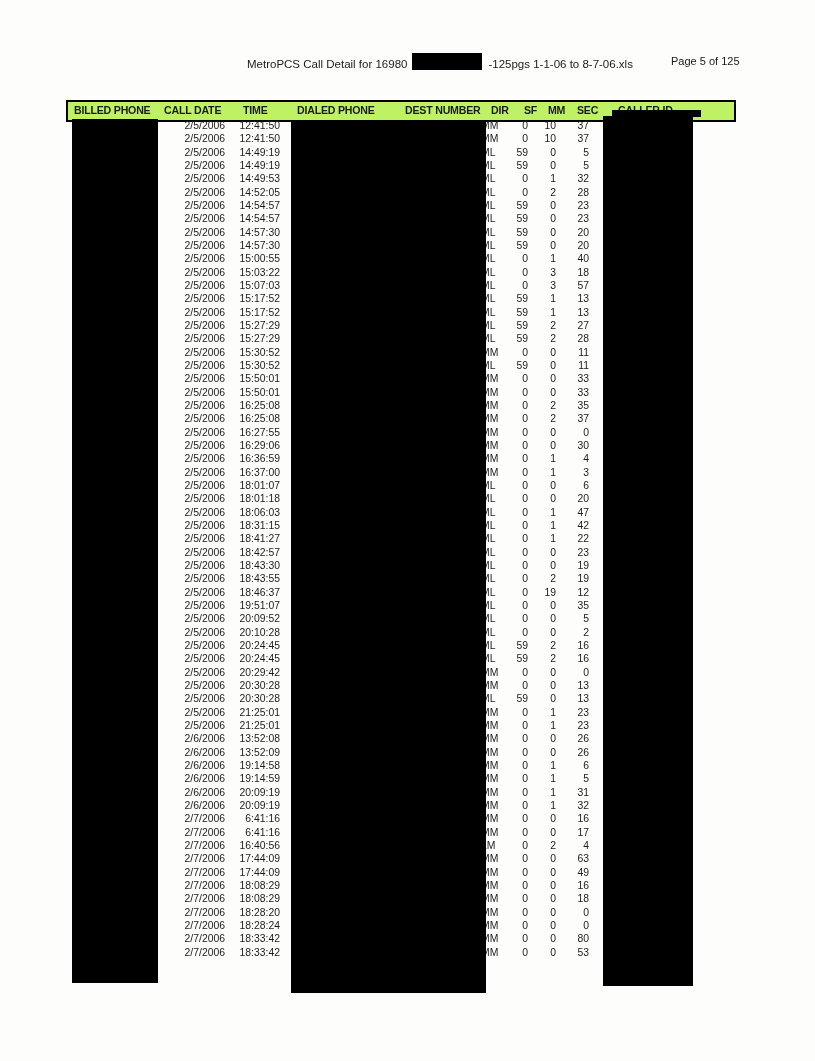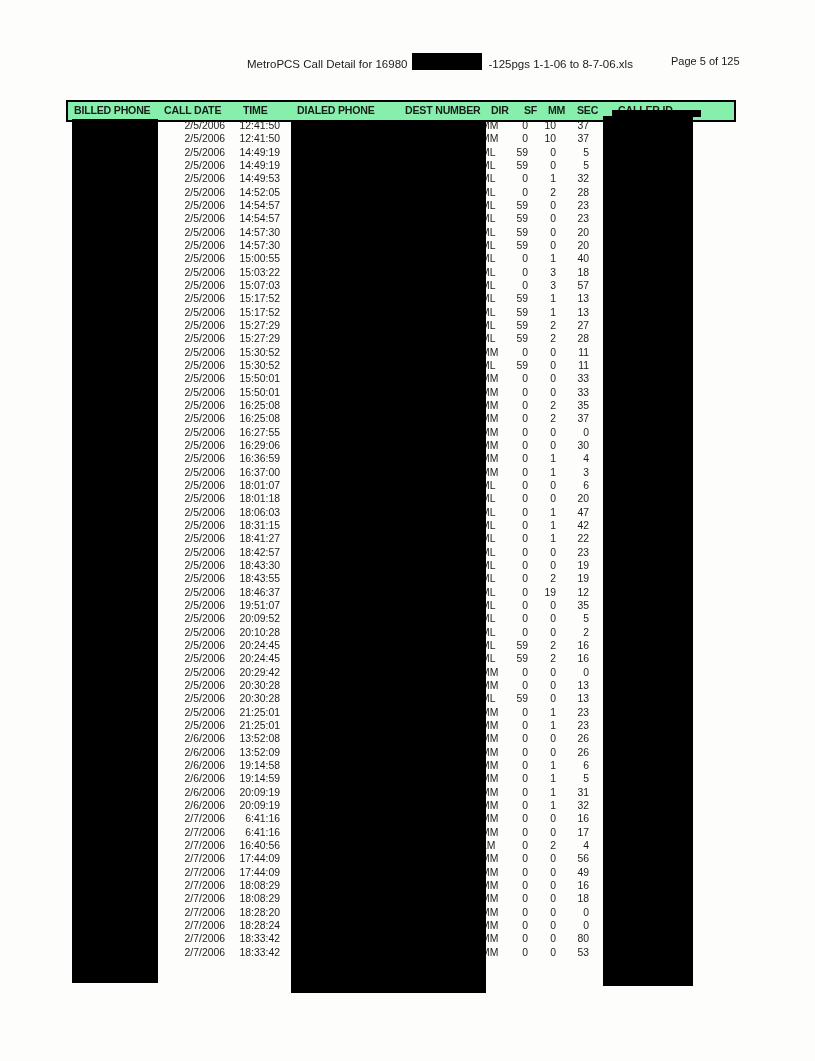--- a/index.html
+++ b/index.html
@@ -18,21 +18,21 @@
   .redact{background:#000;}
   .title-redaction{
     display:inline-block;width:70px;height:17px;margin:0 6px 0 5px;
   }
   .page-number{
     position:absolute;left:671px;top:55px;font-size:11px;
   }
   
   .table-header-box{
     position:absolute;left:66px;top:100px;width:666px;height:18px;
-    border:2px solid #000;background:#86efac;
+    border:2px solid #000;background:#bef264;
   }
   .hcol{
     position:absolute;top:2px;font-weight:bold;font-size:10.6px;
     white-space:nowrap;letter-spacing:-0.2px;
   }
   .hcol-0{left:6px}   .hcol-1{left:96px}  .hcol-2{left:175px}
   .hcol-3{left:229px} .hcol-4{left:337px} .hcol-5{left:423px}
   .hcol-6{left:456px} .hcol-7{left:480px} .hcol-8{left:509px}
   .hcol-9{left:550px}
   
@@ -134,21 +134,21 @@
     <div class="row"><span class="c c-date">2/5/2006</span><span class="c c-time">21:25:01</span><span class="c c-gap"></span><span class="c c-dir">MM</span><span class="c c-sf">0</span><span class="c c-mm">1</span><span class="c c-sec">23</span></div>
     <div class="row"><span class="c c-date">2/6/2006</span><span class="c c-time">13:52:08</span><span class="c c-gap"></span><span class="c c-dir">MM</span><span class="c c-sf">0</span><span class="c c-mm">0</span><span class="c c-sec">26</span></div>
     <div class="row"><span class="c c-date">2/6/2006</span><span class="c c-time">13:52:09</span><span class="c c-gap"></span><span class="c c-dir">MM</span><span class="c c-sf">0</span><span class="c c-mm">0</span><span class="c c-sec">26</span></div>
     <div class="row"><span class="c c-date">2/6/2006</span><span class="c c-time">19:14:58</span><span class="c c-gap"></span><span class="c c-dir">MM</span><span class="c c-sf">0</span><span class="c c-mm">1</span><span class="c c-sec">6</span></div>
     <div class="row"><span class="c c-date">2/6/2006</span><span class="c c-time">19:14:59</span><span class="c c-gap"></span><span class="c c-dir">MM</span><span class="c c-sf">0</span><span class="c c-mm">1</span><span class="c c-sec">5</span></div>
     <div class="row"><span class="c c-date">2/6/2006</span><span class="c c-time">20:09:19</span><span class="c c-gap"></span><span class="c c-dir">MM</span><span class="c c-sf">0</span><span class="c c-mm">1</span><span class="c c-sec">31</span></div>
     <div class="row"><span class="c c-date">2/6/2006</span><span class="c c-time">20:09:19</span><span class="c c-gap"></span><span class="c c-dir">MM</span><span class="c c-sf">0</span><span class="c c-mm">1</span><span class="c c-sec">32</span></div>
     <div class="row"><span class="c c-date">2/7/2006</span><span class="c c-time">6:41:16</span><span class="c c-gap"></span><span class="c c-dir">MM</span><span class="c c-sf">0</span><span class="c c-mm">0</span><span class="c c-sec">16</span></div>
     <div class="row"><span class="c c-date">2/7/2006</span><span class="c c-time">6:41:16</span><span class="c c-gap"></span><span class="c c-dir">MM</span><span class="c c-sf">0</span><span class="c c-mm">0</span><span class="c c-sec">17</span></div>
     <div class="row"><span class="c c-date">2/7/2006</span><span class="c c-time">16:40:56</span><span class="c c-gap"></span><span class="c c-dir">LM</span><span class="c c-sf">0</span><span class="c c-mm">2</span><span class="c c-sec">4</span></div>
-    <div class="row"><span class="c c-date">2/7/2006</span><span class="c c-time">17:44:09</span><span class="c c-gap"></span><span class="c c-dir">MM</span><span class="c c-sf">0</span><span class="c c-mm">0</span><span class="c c-sec">56</span></div>
+    <div class="row"><span class="c c-date">2/7/2006</span><span class="c c-time">17:44:09</span><span class="c c-gap"></span><span class="c c-dir">MM</span><span class="c c-sf">0</span><span class="c c-mm">0</span><span class="c c-sec">63</span></div>
     <div class="row"><span class="c c-date">2/7/2006</span><span class="c c-time">17:44:09</span><span class="c c-gap"></span><span class="c c-dir">MM</span><span class="c c-sf">0</span><span class="c c-mm">0</span><span class="c c-sec">49</span></div>
     <div class="row"><span class="c c-date">2/7/2006</span><span class="c c-time">18:08:29</span><span class="c c-gap"></span><span class="c c-dir">MM</span><span class="c c-sf">0</span><span class="c c-mm">0</span><span class="c c-sec">16</span></div>
     <div class="row"><span class="c c-date">2/7/2006</span><span class="c c-time">18:08:29</span><span class="c c-gap"></span><span class="c c-dir">MM</span><span class="c c-sf">0</span><span class="c c-mm">0</span><span class="c c-sec">18</span></div>
     <div class="row"><span class="c c-date">2/7/2006</span><span class="c c-time">18:28:20</span><span class="c c-gap"></span><span class="c c-dir">MM</span><span class="c c-sf">0</span><span class="c c-mm">0</span><span class="c c-sec">0</span></div>
     <div class="row"><span class="c c-date">2/7/2006</span><span class="c c-time">18:28:24</span><span class="c c-gap"></span><span class="c c-dir">MM</span><span class="c c-sf">0</span><span class="c c-mm">0</span><span class="c c-sec">0</span></div>
     <div class="row"><span class="c c-date">2/7/2006</span><span class="c c-time">18:33:42</span><span class="c c-gap"></span><span class="c c-dir">MM</span><span class="c c-sf">0</span><span class="c c-mm">0</span><span class="c c-sec">80</span></div>
     <div class="row"><span class="c c-date">2/7/2006</span><span class="c c-time">18:33:42</span><span class="c c-gap"></span><span class="c c-dir">MM</span><span class="c c-sf">0</span><span class="c c-mm">0</span><span class="c c-sec">53</span></div>
   </div>
 
 <div class="redact bar-billed-phone"></div>

